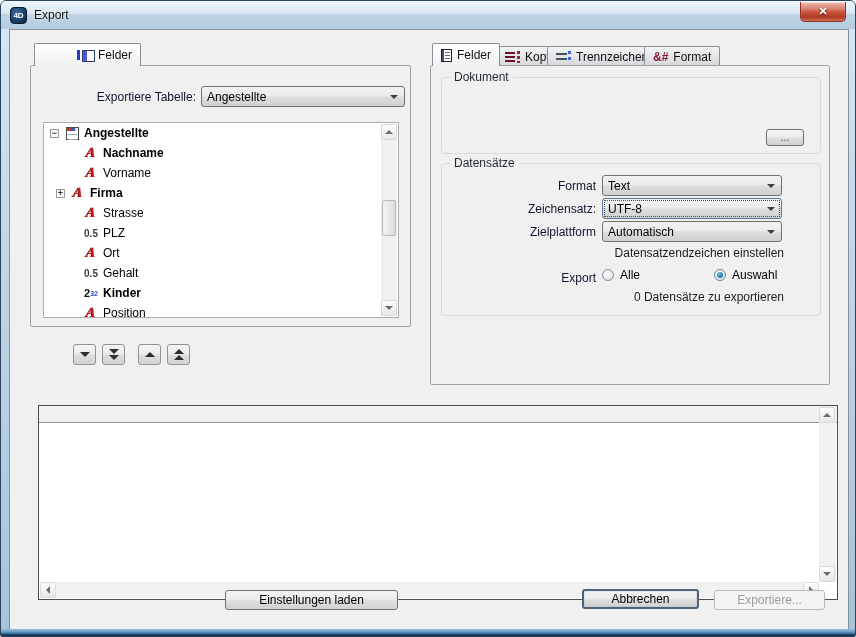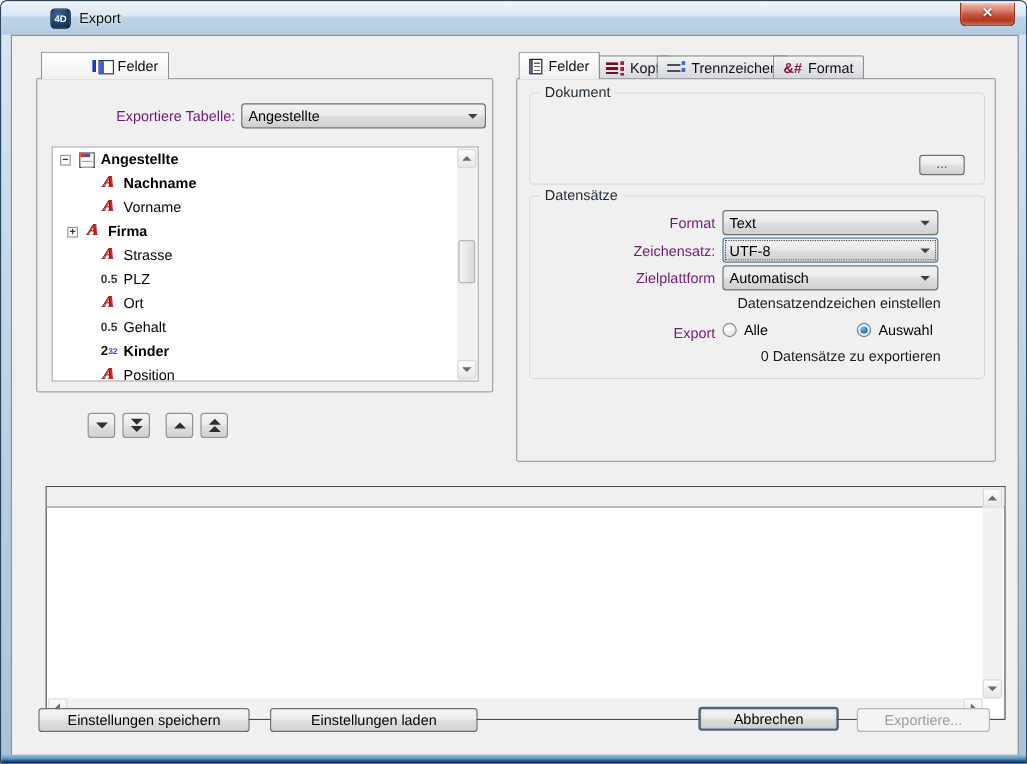--- a/index.html
+++ b/index.html
@@ -8,21 +8,21 @@
     position:relative; width:856px; height:637px; overflow:hidden;
     background:linear-gradient(180deg,#d9e7f4 0%,#c2d6e8 40%,#a7c3da 100%);
     border:1px solid #2b455e; border-radius:6px 6px 2px 2px;
   }
   #window::after { 
     content:""; position:absolute; left:0; right:0; bottom:0; height:7px;
     background:linear-gradient(180deg,#9cc0dc 0%,#5d97c4 45%,#1d4a74 80%,#0e2238 100%);
   }
   .titlebar { position:absolute; left:0; top:0; right:0; height:28px;
     background:linear-gradient(180deg,#f0f6fc 0%,#d8e6f3 45%,#c0d4e7 46%,#b3cbe0 100%);
-    display:flex; align-items:center;padding-left:32px; }
+    display:flex; align-items:center; }
   .app-icon { width:17px; height:17px; margin-left:9px; border-radius:4px;
     background:radial-gradient(circle at 35% 30%, #3a6b9d 0%, #16365c 70%, #0c2138 100%);
     color:#fff; font-size:8px; font-weight:bold; display:flex; align-items:center; justify-content:center;
     border:1px solid #0a1b2e; }
   .title-text { margin-left:7px; font-size:12px; color:#111; text-shadow:0 0 3px #fff; }
   .close-btn { position:absolute; top:1px; right:9px; width:46px; height:20px;
     border:1px solid #8e2f22; border-top:none; border-radius:0 0 5px 5px;
     background:linear-gradient(180deg,#eec0b2 0%,#d8826f 35%,#c8503a 55%,#b13a26 80%,#c96a52 100%);
     box-shadow:inset 0 1px 0 rgba(255,255,255,.55), inset 0 0 2px rgba(255,255,255,.3);
     color:#fff; font-size:11px; font-weight:bold; text-align:center; line-height:18px;
@@ -101,21 +101,21 @@
   .biglist .v { position:absolute; top:1px; right:1px; bottom:17px; width:17px; background:#f1f1f1; }
   .biglist .h { position:absolute; left:1px; right:18px; bottom:1px; height:16px; background:#f1f1f1; }
   .biglist .h .sb-left { position:absolute; left:0; top:0; width:16px; height:16px;
     background:linear-gradient(180deg,#fdfdfd,#e8e8e8); border:1px solid #dcdcdc; border-radius:2px;
     display:flex; align-items:center; justify-content:center; }
   .biglist .h .sb-right { position:absolute; right:0; top:0; width:16px; height:16px;
     background:linear-gradient(180deg,#fdfdfd,#e8e8e8); border:1px solid #dcdcdc; border-radius:2px;
     display:flex; align-items:center; justify-content:center; }
 
   
-  .field-label { position:absolute; font-size:12px; color:#701a75; text-align:right; }
+  .field-label { position:absolute; font-size:12px; color:#0f172a; text-align:right; }
   .plain-text { position:absolute; font-size:12px; color:#1c1c1c; text-align:right; }
   .radio { position:absolute; display:flex; align-items:center; gap:6px; font-size:12px; color:#000; }
   .radio .dot { width:12px; height:12px; border-radius:50%; border:1px solid #8a8f94;
     background:radial-gradient(circle at 40% 35%, #ffffff 0%, #e8eaec 60%, #d2d6da 100%); position:relative; }
   .radio.selected .dot { border-color:#5d8aa8; }
   .radio.selected .dot::after { content:""; position:absolute; left:2px; top:2px; width:6px; height:6px;
     border-radius:50%; background:radial-gradient(circle at 35% 30%, #6ec2e8 0%, #2f7fb5 55%, #134d77 100%); }
 
   
   .btn { position:absolute; height:20px; border:1px solid #707070; border-radius:3px;
@@ -340,23 +340,20 @@
       <div class="h">
         <div class="sb-left">
             <span class="tri-left-s"></span>
           </div>
         <div class="sb-right">
             <span class="tri-right-s"></span>
           </div>
       </div>
     </div>
 
-    <div class="btn" style="left:22px; top:560px; width:176px;">
-      <span>Einstellungen speichern</span>
-    </div>
     <div class="btn" style="left:215px; top:560px; width:173px;">
       <span>Einstellungen laden</span>
     </div>
     <div class="btn disabled" style="left:704px; top:560px; width:111px;">
       <span>Exportiere...</span>
     </div>
     <div class="btn default" style="left:572px; top:559px; width:117px;">
       <span>Abbrechen</span>
     </div>
 

